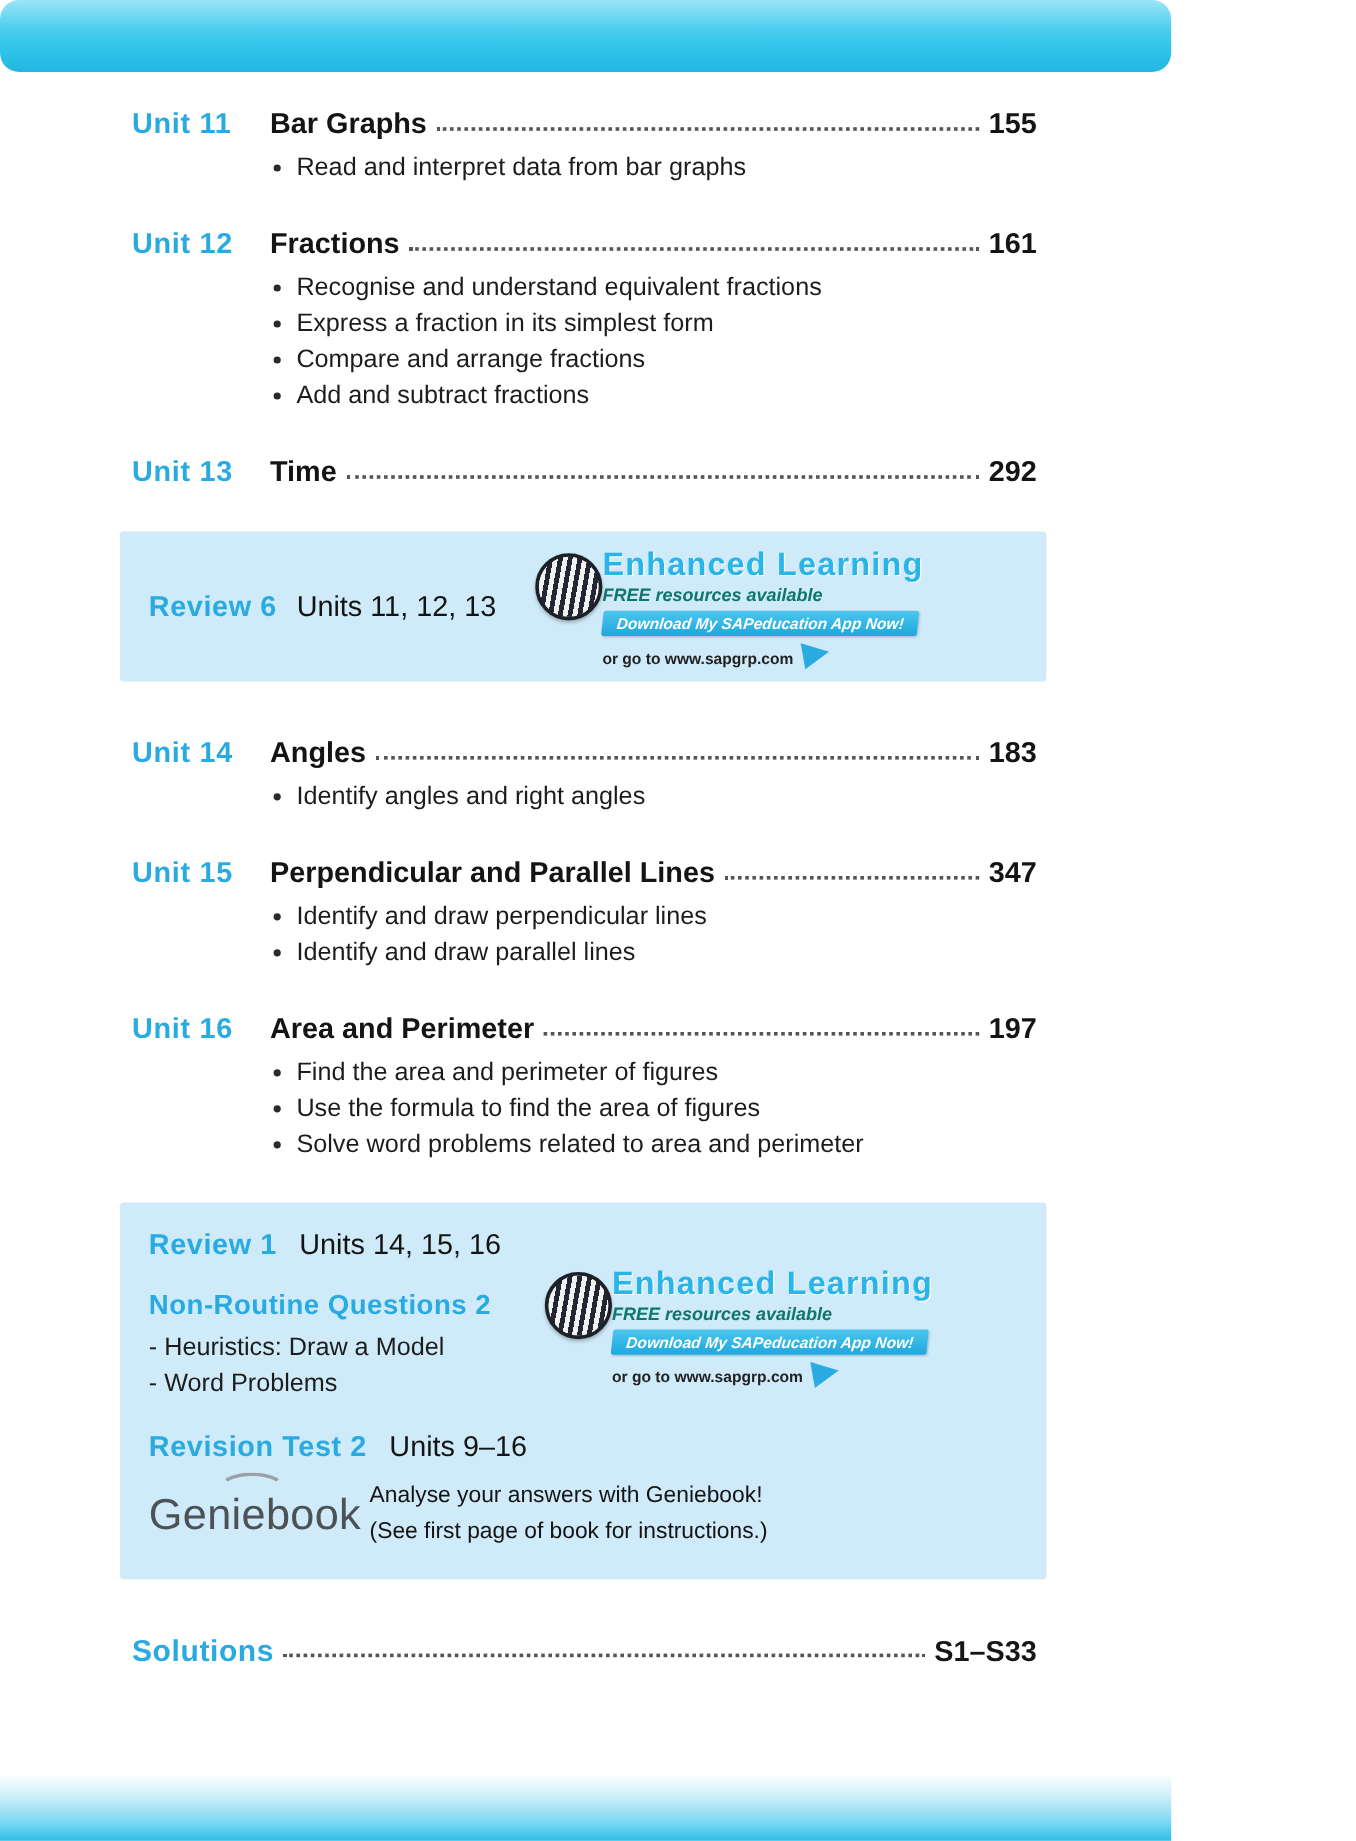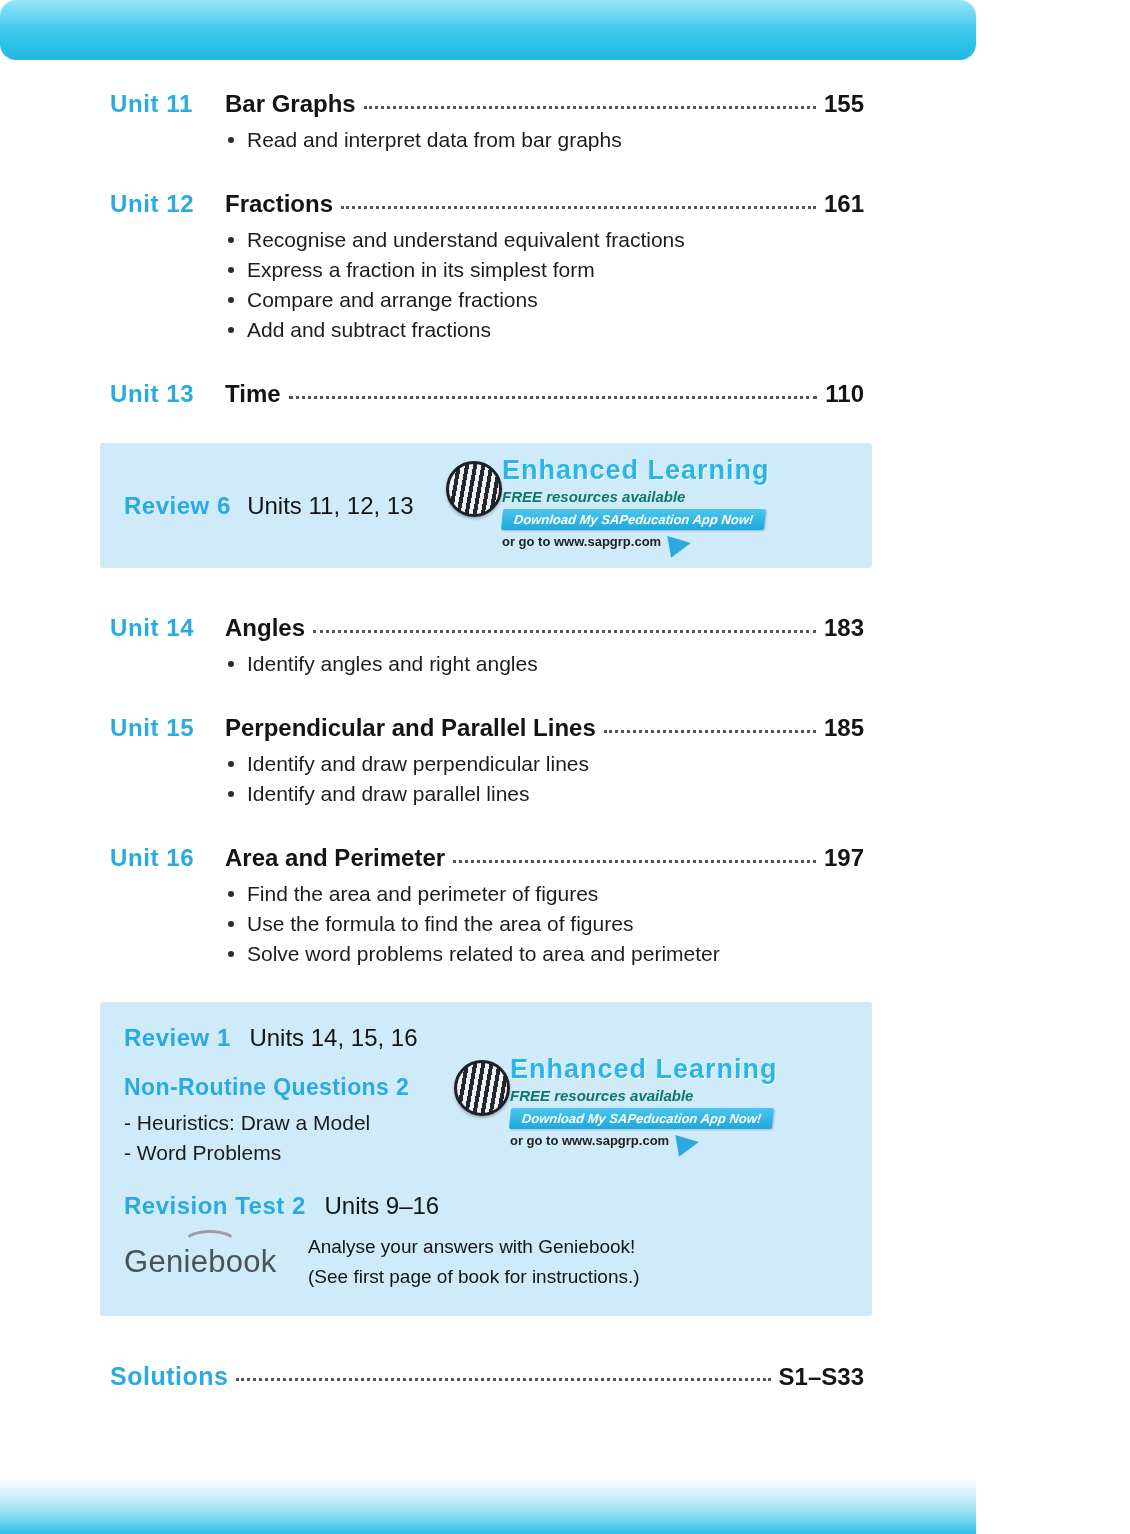--- a/index.html
+++ b/index.html
@@ -58,21 +58,21 @@
   .review-title { font-size:24px; color:#141414; margin-left:12px; }
 
   .review7 { position:relative; margin-top:6px; padding:22px 24px 24px; }
   .r7-line { font-size:24px; }
   .nrq-label { color:#29abe2; font-weight:bold; font-size:23px; letter-spacing:.4px; margin-top:22px; margin-bottom:7px; }
   .nrq-item { font-size:21px; line-height:30px; color:#1c1c1c; }
   .r7-line2 { margin-top:24px; }
   .gb-row { display:flex; align-items:center; gap:16px; margin-top:12px; }
   .gb-logo {
     position:relative; flex:none; width:168px;
-    font-size:31px; color:#4d5257; letter-spacing:.3px;
+    font-size:36px; color:#4d5257; letter-spacing:.3px;
   }
   .gb-logo::before {
     content:""; position:absolute; top:-14px; left:58px;
     width:50px; height:22px;
     border:3px solid #9aa0a5; border-color:#9aa0a5 transparent transparent transparent;
     border-radius:50%;
   }
   .gb-text { font-size:19px; line-height:30px; color:#141414; }
 
   
@@ -89,21 +89,21 @@
     text-shadow:1px 1px 0 #ffffff;
   }
   .el-sub { font-size:15px; font-weight:bold; font-style:italic; color:#0f766e; margin:2px 0 4px; }
   .el-ribbon {
     display:inline-block; width:max-content;
     background:linear-gradient(180deg,#4cc6ee,#1ea7dd);
     color:#fff; font-size:13px; font-weight:bold; font-style:italic;
     padding:3px 12px; border-radius:2px; transform:skewX(-6deg);
     box-shadow:1px 1px 2px rgba(0,0,0,.2);
   }
-  .el-linkrow { display:flex; align-items:flex-start; gap:8px; margin-top:4px; }
+  .el-linkrow { display:flex; align-items:flex-end; gap:8px; margin-top:4px; }
   .el-link { font-size:13px; font-weight:bold; color:#222; }
   .el-arrow {
     width:0; height:0;
     border-left:22px solid #29abe2;
     border-top:11px solid transparent;
     border-bottom:11px solid transparent;
     transform:rotate(-10deg);
   }
 
   
@@ -145,21 +145,21 @@
         <li>Compare and arrange fractions</li>
         <li>Add and subtract fractions</li>
       </ul>
     </div>
 
     <div class="unit-block">
       <div class="unit-row">
         <span class="u-label">Unit 13</span>
         <span class="u-title">Time</span>
         <span class="leader"></span>
-        <span class="u-page">110</span>
+        <span class="u-page">292</span>
       </div>
     </div>
 
     <div class="review-box review6">
       <div class="review-line">
         <span class="review-label">Review 6</span>
         <span class="review-title">Units 11, 12, 13</span>
       </div>
       <div class="enhanced">
         <div class="el-icon"></div>
@@ -185,21 +185,21 @@
       <ul class="bullets">
         <li>Identify angles and right angles</li>
       </ul>
     </div>
 
     <div class="unit-block">
       <div class="unit-row">
         <span class="u-label">Unit 15</span>
         <span class="u-title">Perpendicular and Parallel Lines</span>
         <span class="leader"></span>
-        <span class="u-page">185</span>
+        <span class="u-page">347</span>
       </div>
       <ul class="bullets">
         <li>Identify and draw perpendicular lines</li>
         <li>Identify and draw parallel lines</li>
       </ul>
     </div>
 
     <div class="unit-block">
       <div class="unit-row">
         <span class="u-label">Unit 16</span>

